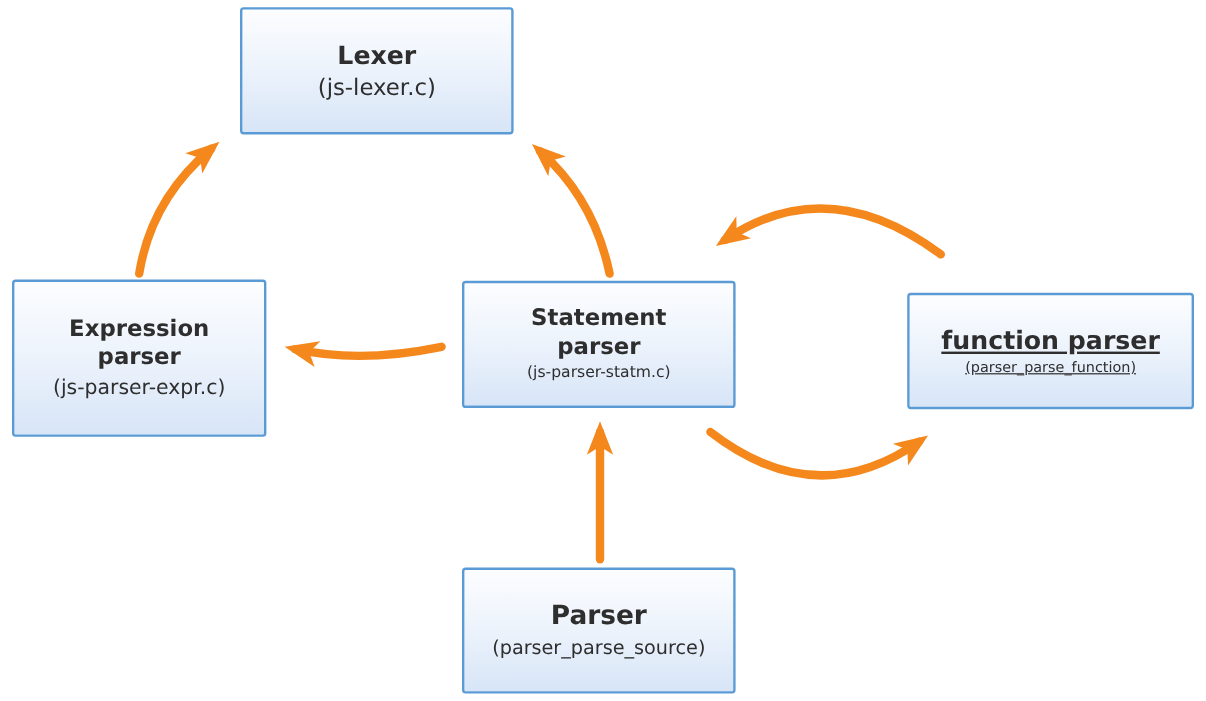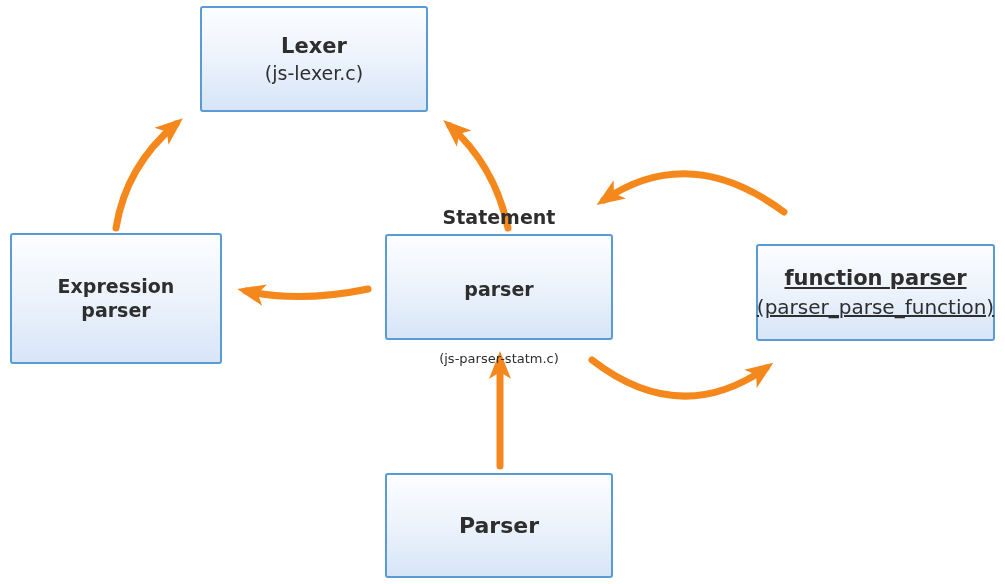--- a/index.html
+++ b/index.html
@@ -53,27 +53,27 @@
   }
   
   .node-lexer        { left: 200px; top: 6px;   width: 228px; height: 106px; }
   .node-lexer .node-title { font-size: 21px; }
   .node-lexer .node-file  { font-size: 19px; }
 
   .node-expression   { left: 10px;  top: 233px; width: 212px; height: 131px; }
   .node-expression .node-title { font-size: 19px; }
   .node-expression .node-file  { font-size: 17px; }
 
-  .node-statement    { left: 385px; top: 234px; width: 228px; height: 106px; gap: 48px; }
+  .node-statement    { left: 385px; top: 234px; width: 228px; height: 106px; }
   .node-statement .node-title { font-size: 19px; }
   .node-statement .node-file  { font-size: 13px; }
 
   .node-function     { left: 756px; top: 244px; width: 239px; height: 97px; text-decoration: underline; }
   .node-function .node-title { font-size: 21px; }
-  .node-function .node-file  { font-size: 20px; }
+  .node-function .node-file  { font-size: 12px; }
 
   .node-parser       { left: 385px; top: 473px; width: 228px; height: 105px; }
   .node-parser .node-title { font-size: 22px; }
   .node-parser .node-file  { font-size: 16px; }
 </style>
 </head>
 <body>
 
 <div class="canvas">
 
@@ -92,30 +92,32 @@
   </svg>
 
   <div class="node node-lexer">
     <div class="node-title">Lexer</div>
     <div class="node-file">(js-lexer.c)</div>
   </div>
 
   <div class="node node-expression">
     <div class="node-title">Expression</div>
     <div class="node-title">parser</div>
+    <div class="node-file">(js-parser-expr.c)</div>
   </div>
 
   <div class="node node-statement">
     <div class="node-title">Statement</div>
     <div class="node-title">parser</div>
     <div class="node-file">(js-parser-statm.c)</div>
   </div>
 
   <div class="node node-function">
     <div class="node-title">function parser</div>
     <div class="node-file">(parser_parse_function)</div>
   </div>
 
   <div class="node node-parser">
     <div class="node-title">Parser</div>
+    <div class="node-file">(parser_parse_source)</div>
   </div>
 
 </div>
 
 </body></html>

